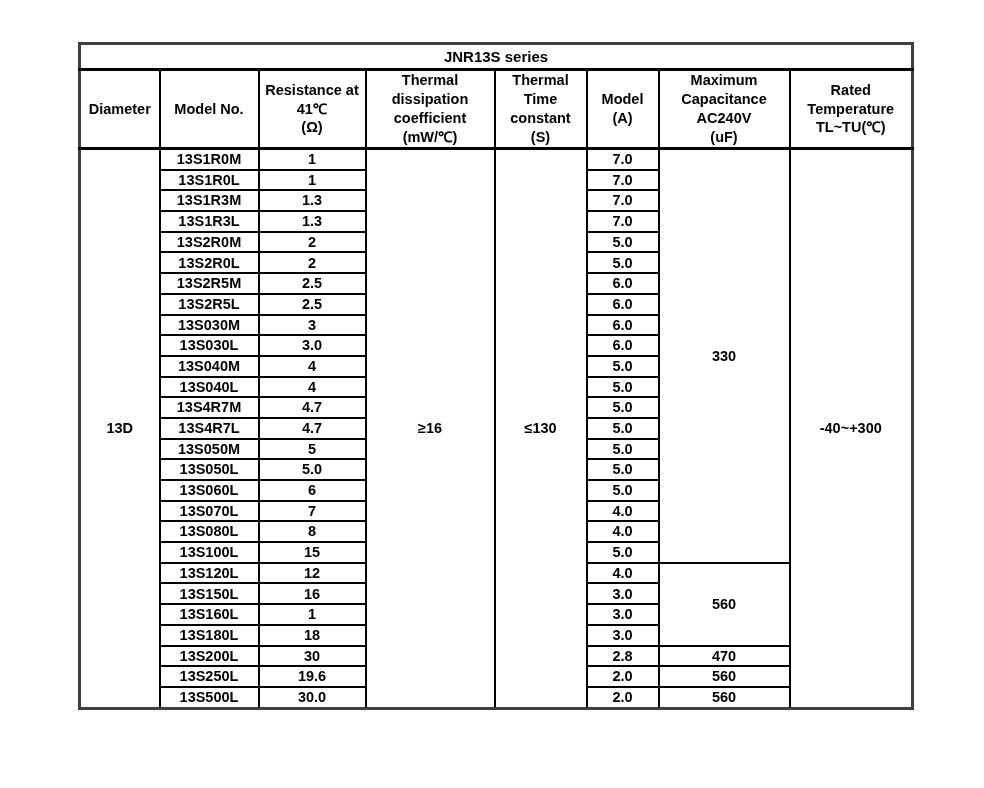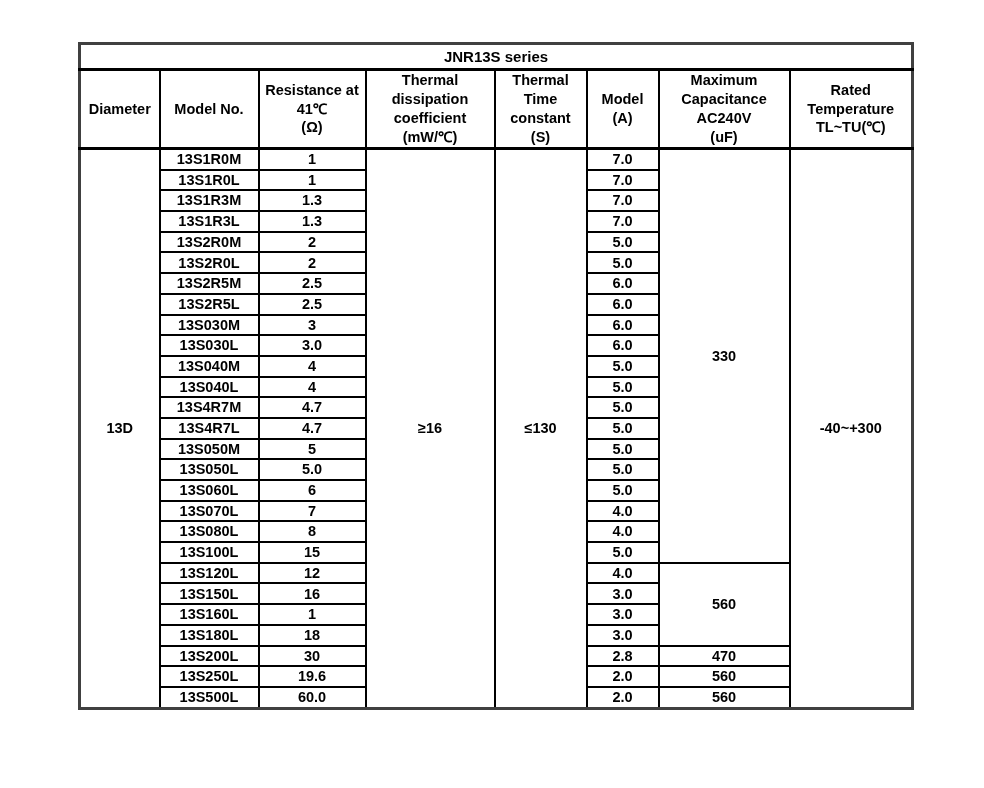--- a/index.html
+++ b/index.html
@@ -230,19 +230,19 @@
           <td>470</td>
         </tr>
         <tr>
           <td>13S250L</td>
           <td>19.6</td>
           <td>2.0</td>
           <td>560</td>
         </tr>
         <tr>
           <td>13S500L</td>
-          <td>60.0</td>
+          <td>30.0</td>
           <td>2.0</td>
           <td>560</td>
         </tr>
       </tbody>
   </table>
 </div>
 
 </body></html>

